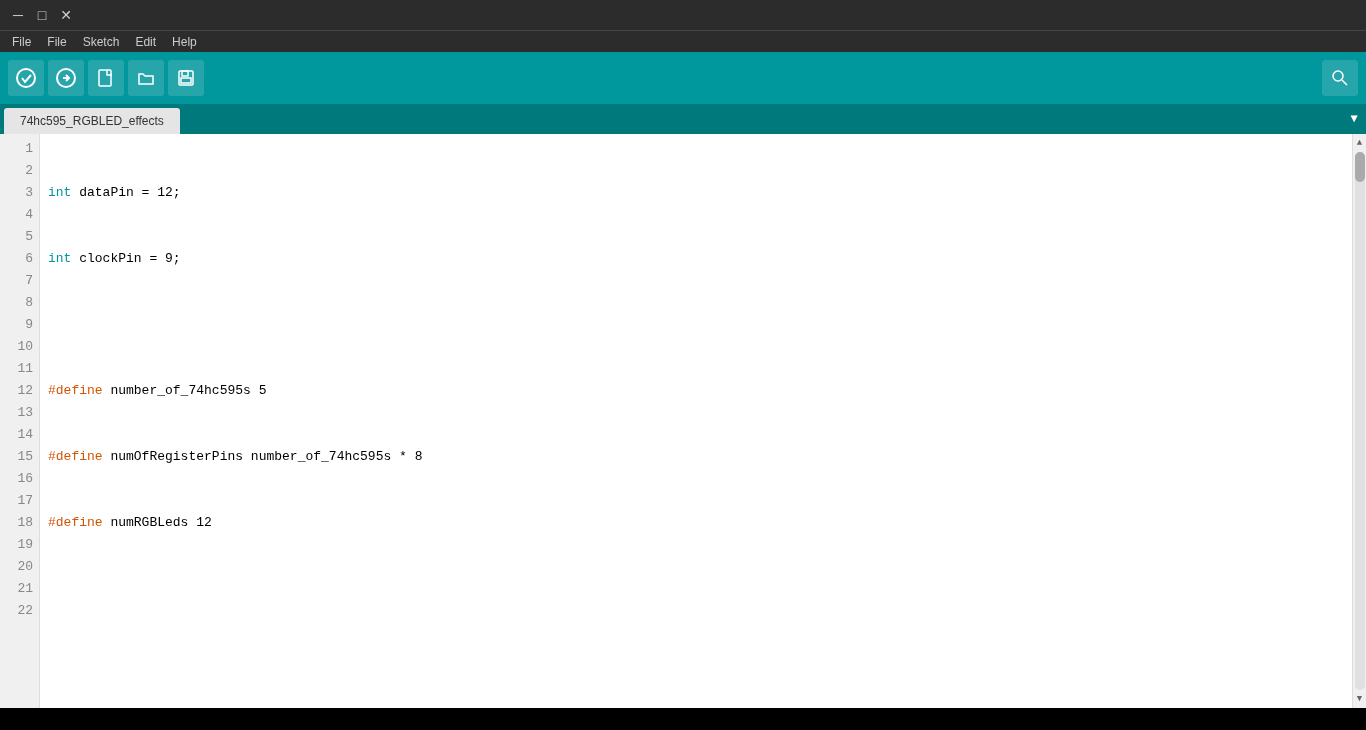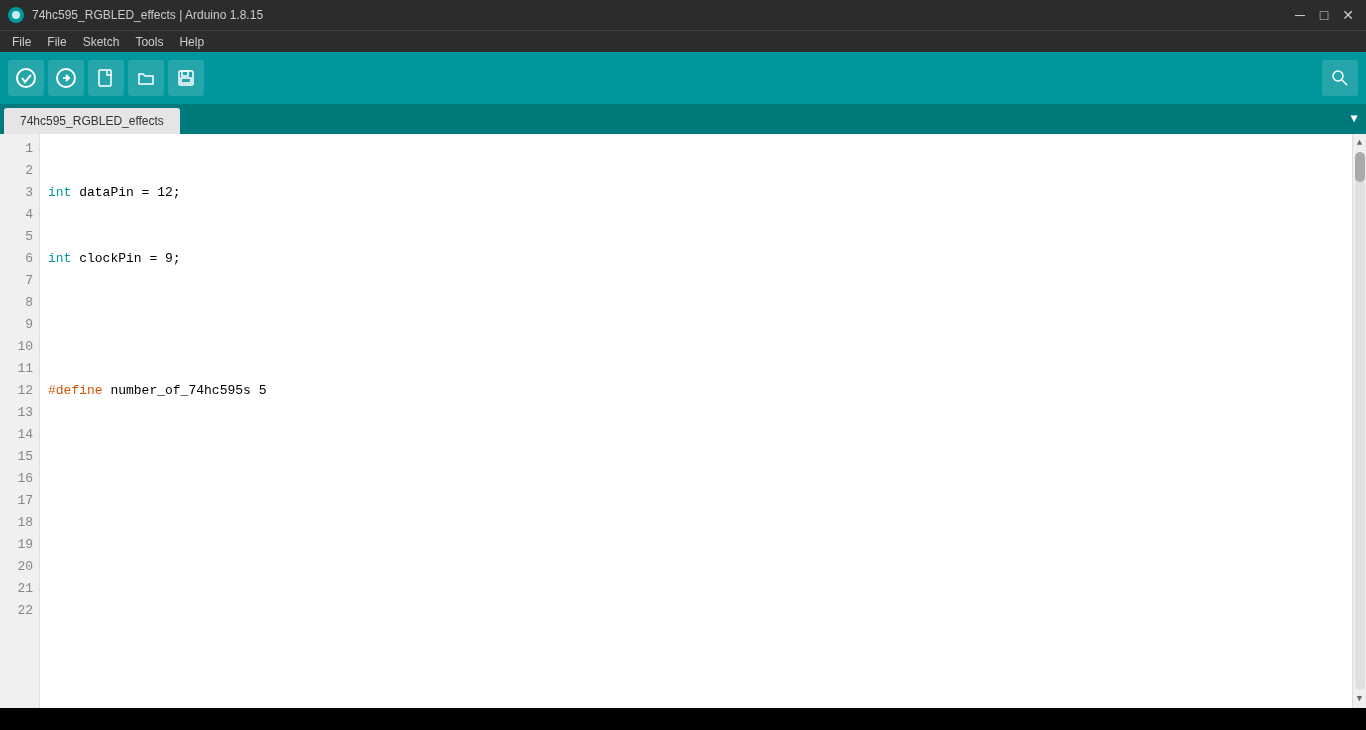--- a/index.html
+++ b/index.html
@@ -226,40 +226,32 @@
     #console-area {
       background: #000;
       flex: 1;
       height: 110px;
     }
   </style>
 </head>
 <body>
 
 <div id="title-bar">
-  <div id="title-bar-left">
-    <div id="title-bar-icon">
-      <svg width="10" height="10" viewBox="0 0 10 10">
-        <circle cx="5" cy="5" r="4" fill="white" opacity="0.8"></circle>
-      </svg>
-    </div>
-    <span>74hc595_RGBLED_effects | Arduino 1.8.15</span>
-  </div>
   <div id="title-bar-controls">
     <div class="win-btn">─</div>
     <div class="win-btn">□</div>
     <div class="win-btn" id="close-btn">✕</div>
   </div>
 </div>
 
 <div id="menu-bar">
   <span class="menu-item">File</span>
   <span class="menu-item">File</span>
   <span class="menu-item">Sketch</span>
-  <span class="menu-item">Tools</span>
+  <span class="menu-item">Edit</span>
   <span class="menu-item">Help</span>
 </div>
 
 <div id="toolbar">
   <button class="toolbar-btn" title="Verify">
     <svg width="20" height="20" viewBox="0 0 20 20">
       <circle cx="10" cy="10" r="9" fill="none" stroke="white" stroke-width="2"></circle>
       <polyline points="6,10 9,14 15,7" fill="none" stroke="white" stroke-width="2"></polyline>
     </svg>
   </button>
@@ -327,20 +319,22 @@
     <span class="line-num">20</span>
     <span class="line-num">21</span>
     <span class="line-num">22</span>
   </div>
 
   <div id="code-area">
     <span class="code-line"><span class="kw-blue">int</span> dataPin = 12;</span>
     <span class="code-line"><span class="kw-blue">int</span> clockPin = 9;</span>
     <span class="code-line">&nbsp;</span>
     <span class="code-line"><span class="kw-orange">#define</span> number_of_74hc595s 5</span>
+    <span class="code-line"><span class="kw-orange">#define</span> numOfRegisterPins number_of_74hc595s * 8</span>
+    <span class="code-line"><span class="kw-orange">#define</span> numRGBLeds 12</span>
     
     
     
     
     
     
     
     
     
     

